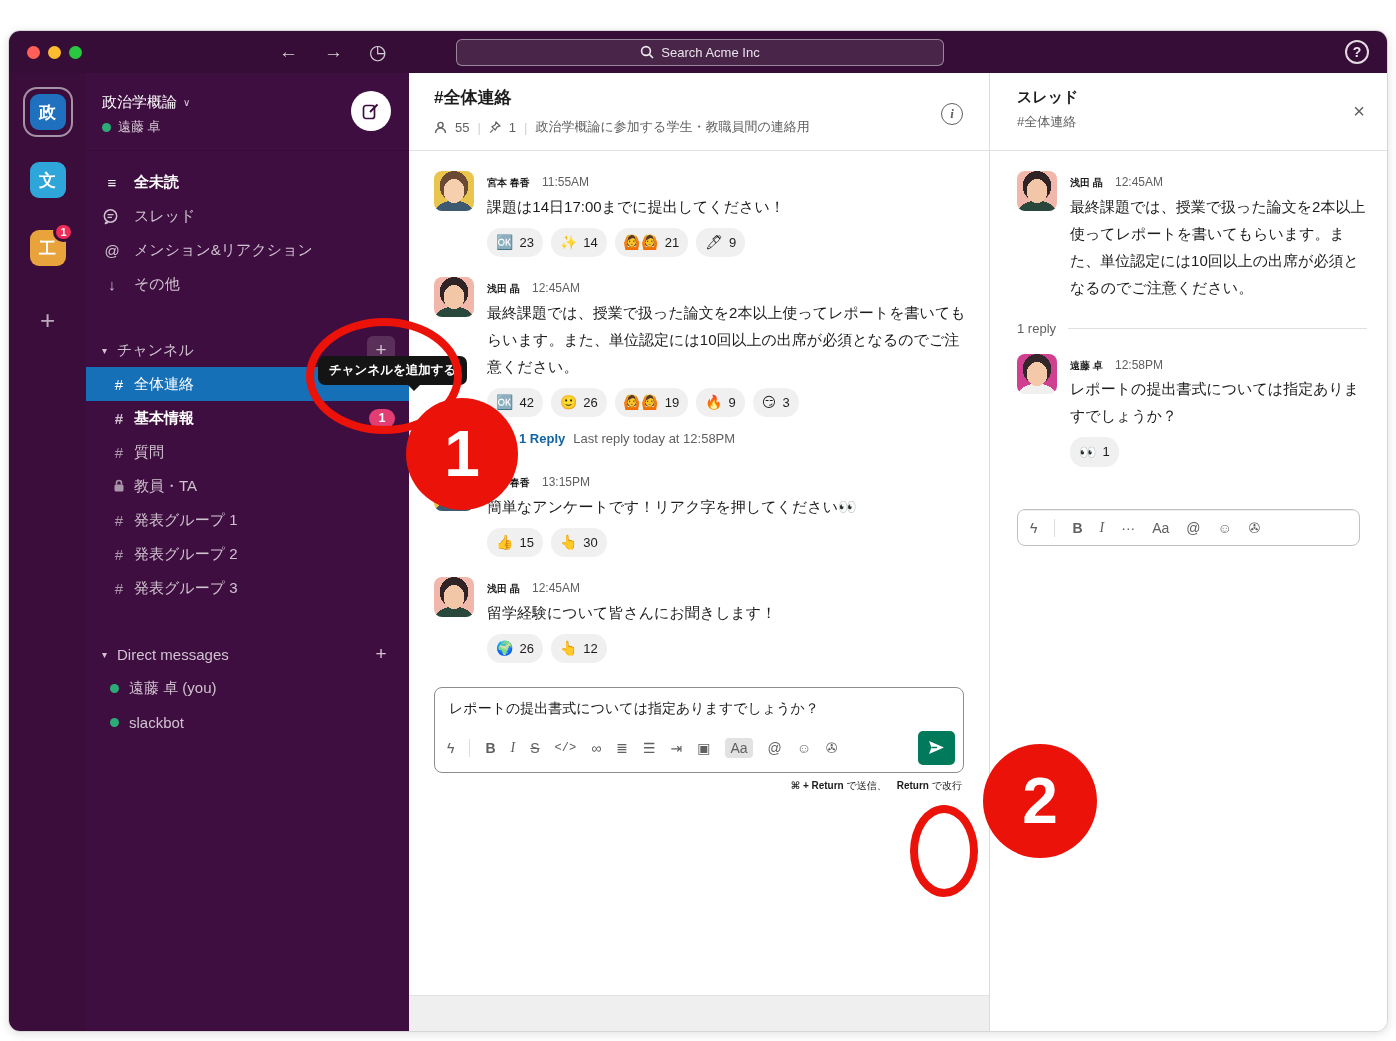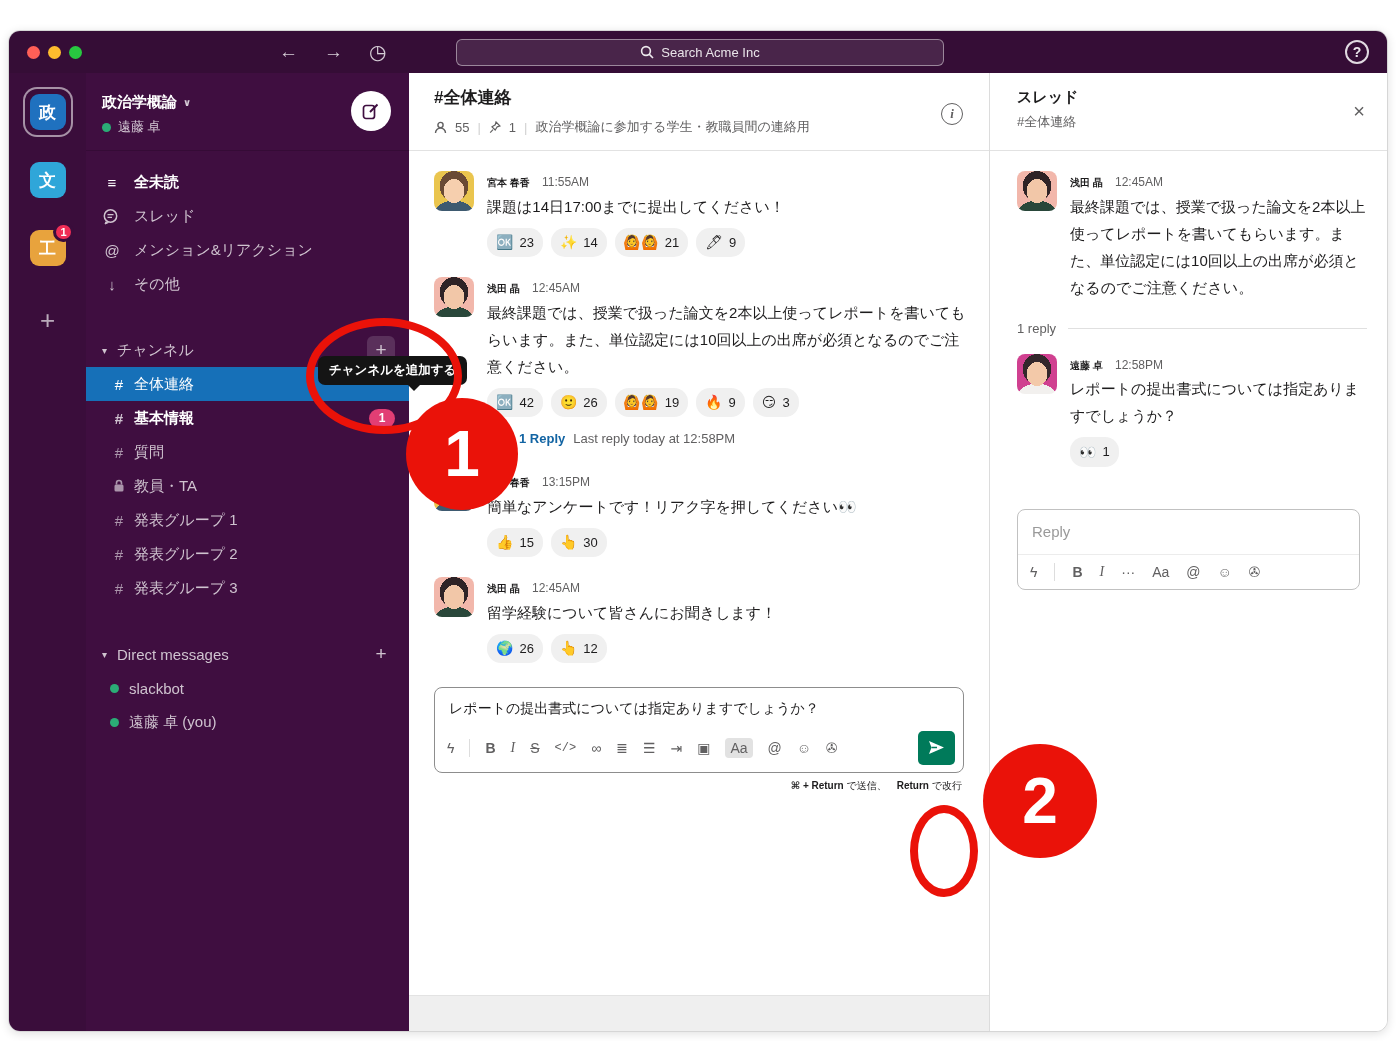--- a/index.html
+++ b/index.html
@@ -41,21 +41,21 @@
         display:flex; align-items:center; justify-content:center; position:relative; }
   .ws.blue{background:#1f71bf}.ws.cyan{background:#2fa6d9}.ws.orange{background:#e8a33d}
   .ws-badge { position:absolute; top:-8px; right:-8px; min-width:20px; height:20px; border-radius:10px;
               background:#ef2d56; border:3px solid #3a0d3b; color:#fff; font-size:11px; font-weight:bold;
               display:flex; align-items:center; justify-content:center; padding:0 4px; }
   .rail-plus { color:rgba(255,255,255,.65); font-size:26px; font-weight:300; margin-top:12px; }
 
   
   .sidebar { width:323px; background:#3f0e40; flex:none; color:#cfc3cf; position:relative; padding-top:12px; }
   .sb-head { padding:8px 16px 14px; position:relative; border-bottom:1px solid rgba(0,0,0,.15); }
-  .sb-wsname { color:#fff; font-weight:bold; font-size:15px; display:flex; gap:6px; align-items:center; }
+  .sb-wsname { color:#fff; font-weight:normal; font-size:15px; display:flex; gap:6px; align-items:center; }
   .sb-caret { font-size:10px; color:rgba(255,255,255,.8); }
   .sb-presence { display:flex; align-items:center; gap:7px; margin-top:6px; font-size:13px; color:rgba(255,255,255,.78); }
   .dot { width:9px; height:9px; border-radius:50%; background:#2bac76; flex:none; }
   .compose { position:absolute; right:18px; top:6px; width:40px; height:40px; border-radius:50%;
              background:#fff; display:flex; align-items:center; justify-content:center; }
   .sb-section { margin-top:14px; }
   .sb-row { height:34px; display:flex; align-items:center; padding-left:16px; font-size:15px; gap:12px; }
   .sb-row .mi { width:20px; text-align:center; color:#cfc3cf; font-size:15px; flex:none; }
   .sb-row.boldw, .sb-row.boldw .mi { color:#fff; font-weight:bold; }
   .sec-head { height:34px; display:flex; align-items:center; padding:0 14px 0 16px; font-size:15px; gap:10px; }
@@ -298,25 +298,25 @@
         </div>
 
         <div class="sb-section" style="margin-top:32px;">
           <div class="sec-head">
             <span class="sec-chev">▾</span>
             <span>Direct messages</span>
             <span class="sec-plus">+</span>
           </div>
           <div class="dm-row">
             <span class="dot"></span>
-            <span>slackbot</span>
+            <span>遠藤 卓 (you)</span>
           </div>
           <div class="dm-row">
             <span class="dot"></span>
-            <span>遠藤 卓 (you)</span>
+            <span>slackbot</span>
           </div>
         </div>
       </div>
 
       <div class="main">
         <div class="main-head">
           <div class="main-title">#全体連絡</div>
           <div class="main-meta">
             <span>
               <svg width="13" height="13" viewBox="0 0 13 13">
@@ -526,23 +526,20 @@
                 <span class="pill">
                     <span class="em">👀</span>
                     <span>1</span>
                   </span>
               </div>
             </div>
           </div>
         </div>
 
         <div class="replybox">
-          <div class="replybox-input-row">
-            <input class="reply-input" placeholder="Reply" style="">
-          </div>
           <div class="replybox-toolbar">
             <span class="tb">ϟ</span>
             <span class="tb-div"></span>
             <span class="tb b">B</span>
             <span class="tb i">I</span>
             <span class="tb">···</span>
             <span class="tb">Aa</span>
             <span class="tb">@</span>
             <span class="tb">☺</span>
             <span class="tb">✇</span>

